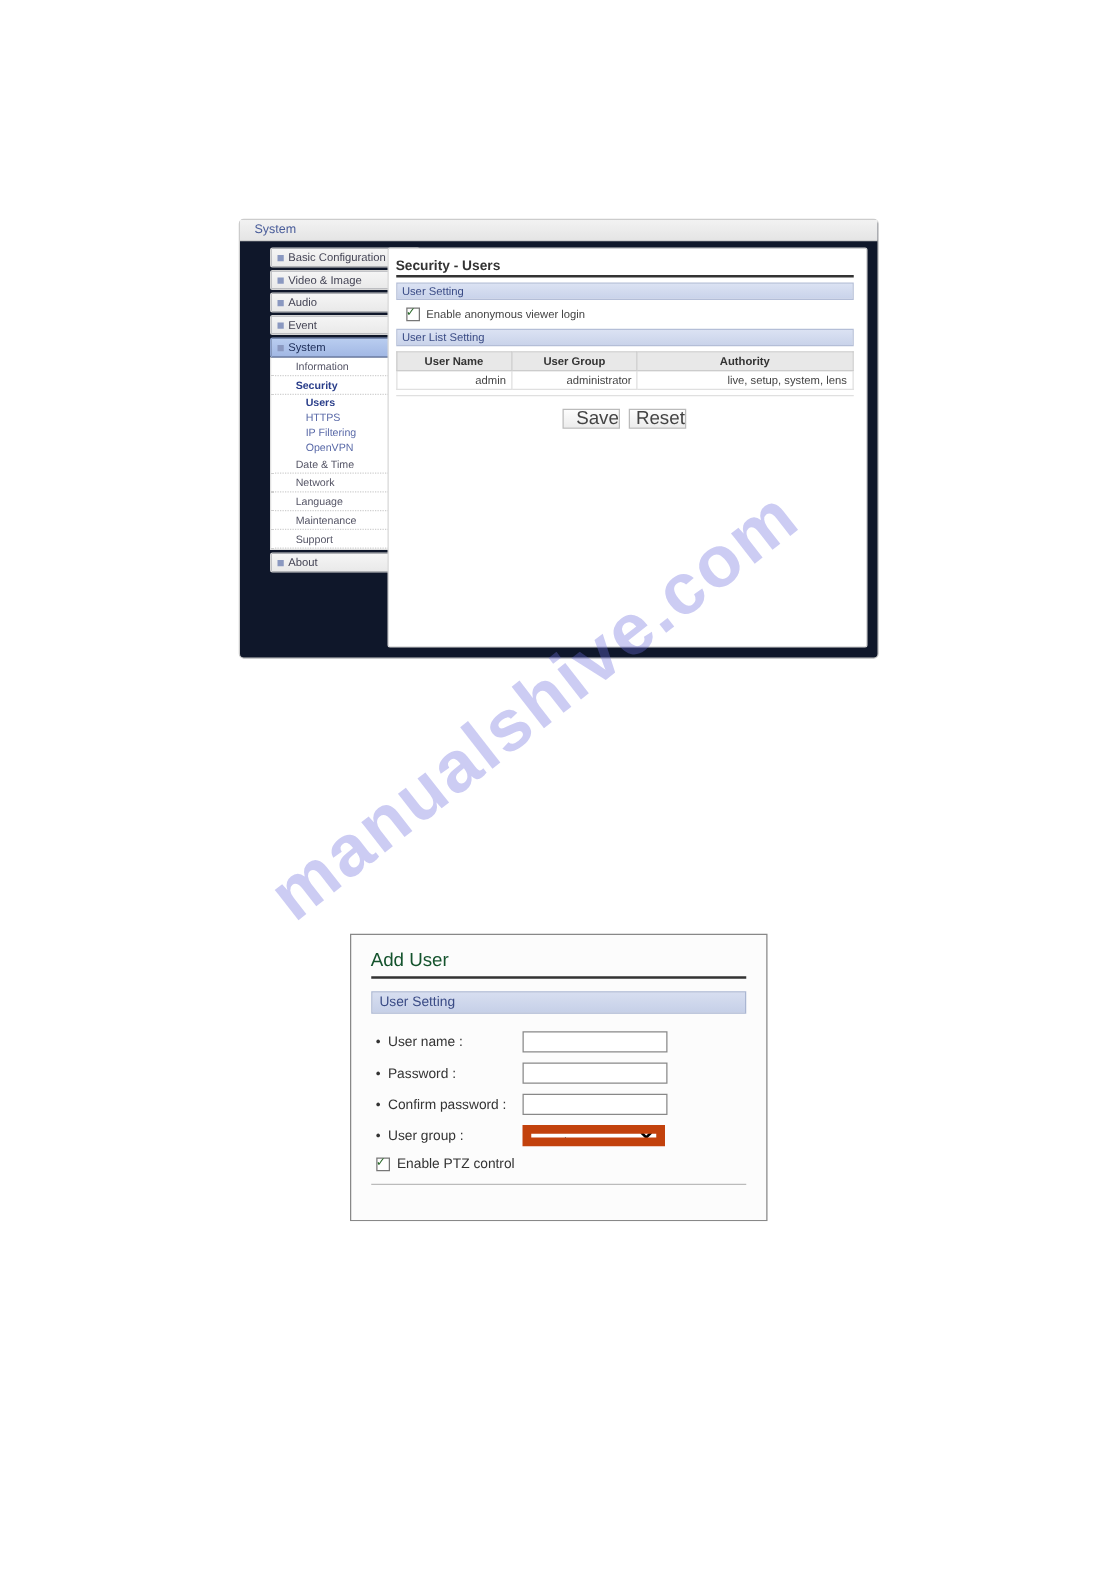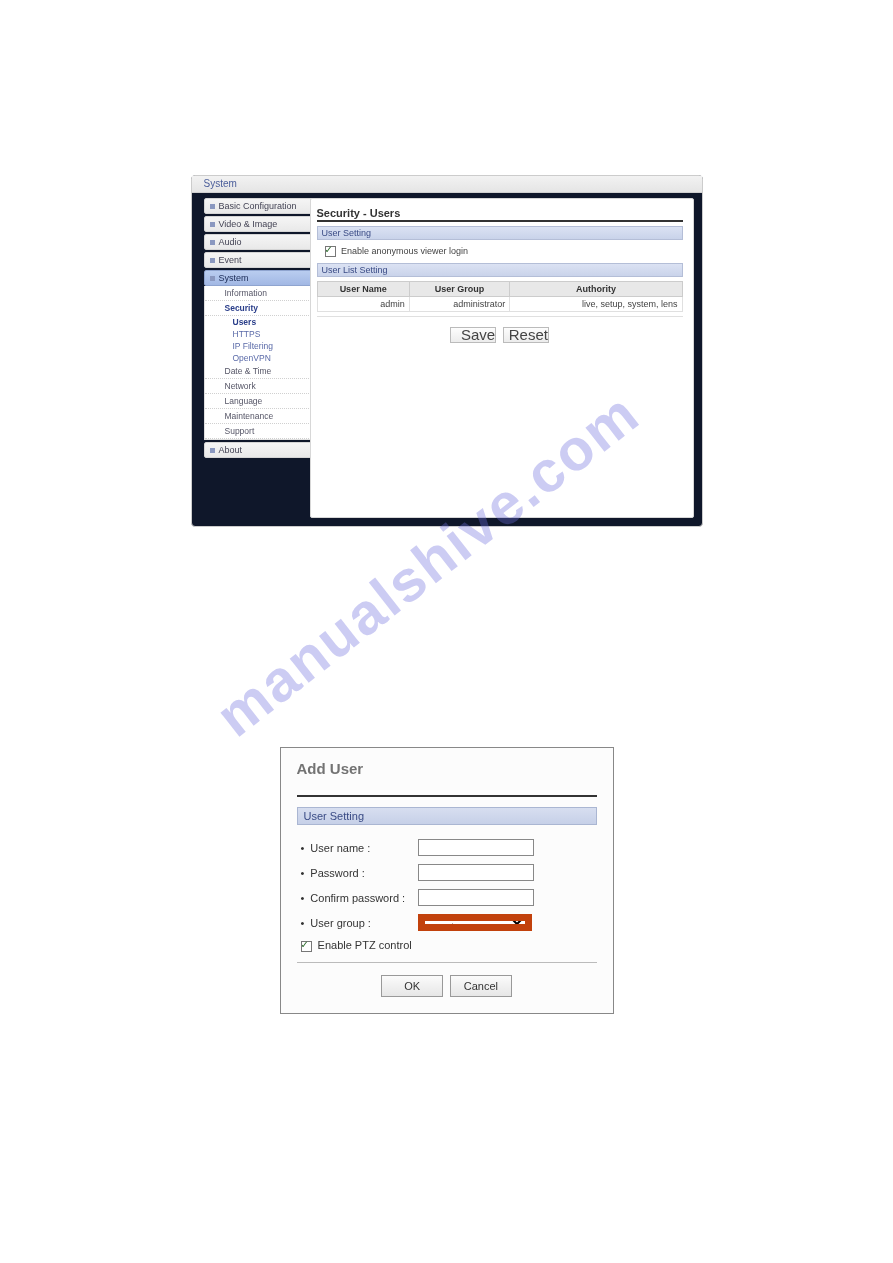--- a/index.html
+++ b/index.html
@@ -33,21 +33,21 @@
   .inner-area {
     position: absolute;
     top: 22px;
     left: 8px;
     right: 8px;
     bottom: 8px;
   }
   
   .sidebar {
     position: absolute;
-    left: 4px; top: 0;
+    left: 16px; top: 0;
     width: 120px;
   }
   .sb-item {
     background: linear-gradient(#f5f5f5, #e9e9e9);
     border: 1px solid #d5d5d5;
     border-radius: 2px;
     font-size: 9px;
     color: #445;
     padding: 2px 4px 2px 14px;
     margin-bottom: 2px;
@@ -187,23 +187,23 @@
   
   .dialog {
     position: relative;
     margin: 220px auto 0 auto;
     width: 300px;
     border: 1.5px solid #888;
     background: #fcfcfc;
     padding: 12px 16px 16px 16px;
   }
   .dlg-title {
-    font-size: 15px; font-weight: bold; color: #737373;
+    font-size: 15px; font-weight: normal; color: #14532d;
     border-bottom: 2px solid #333;
-    padding-bottom: 18px;
+    padding-bottom: 4px;
     margin-bottom: 10px;
   }
   .dlg-section {
     background: linear-gradient(#d7def0, #c6d0e8);
     border: 1px solid #aab6d2;
     font-size: 11px;
     color: #3a4b85;
     padding: 2px 6px;
     margin-bottom: 14px;
   }
@@ -352,19 +352,15 @@
       <span class="lbl">User group :</span>
       <select>
         <option selected="">guest</option>
       </select>
     </div>
     <div class="dlg-chk-row">
       <span class="chk checked"></span>
       <span>Enable PTZ control</span>
     </div>
     <hr class="dlg-line">
-    <div class="dlg-btn-row">
-      <span class="dlg-btn">OK</span>
-      <span class="dlg-btn">Cancel</span>
-    </div>
   </div>
 
 </div>
 
 </body></html>

